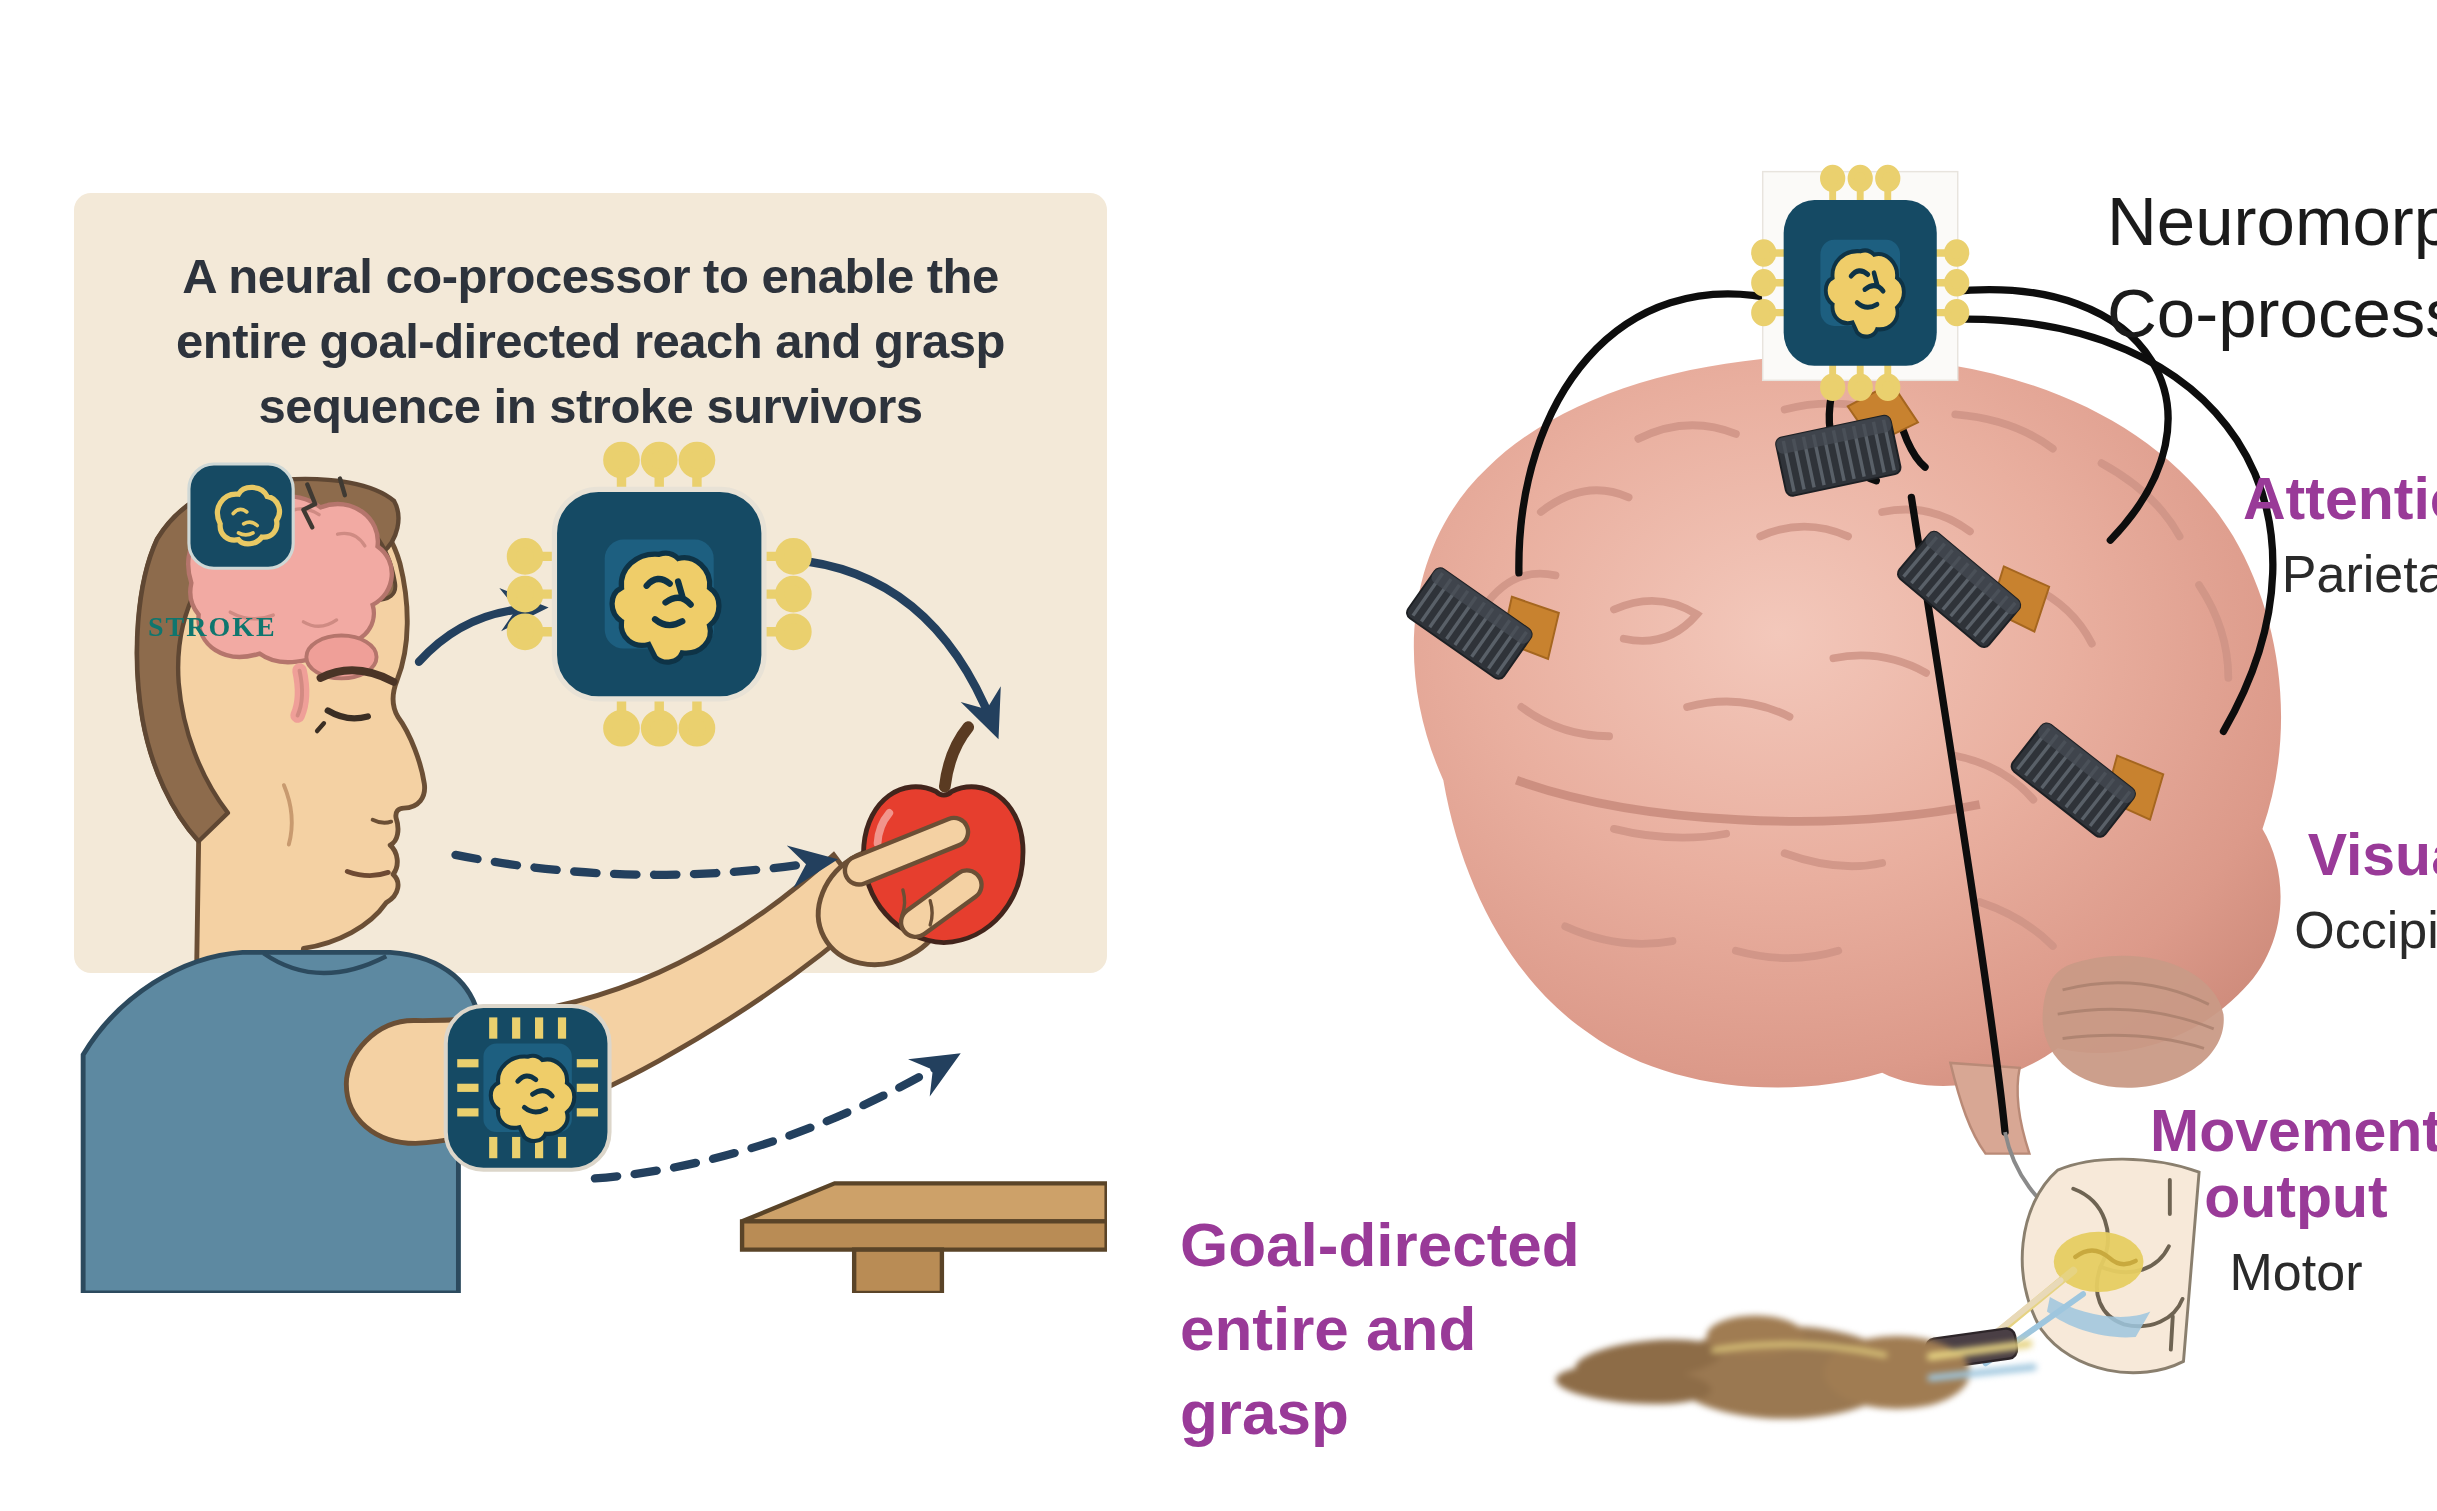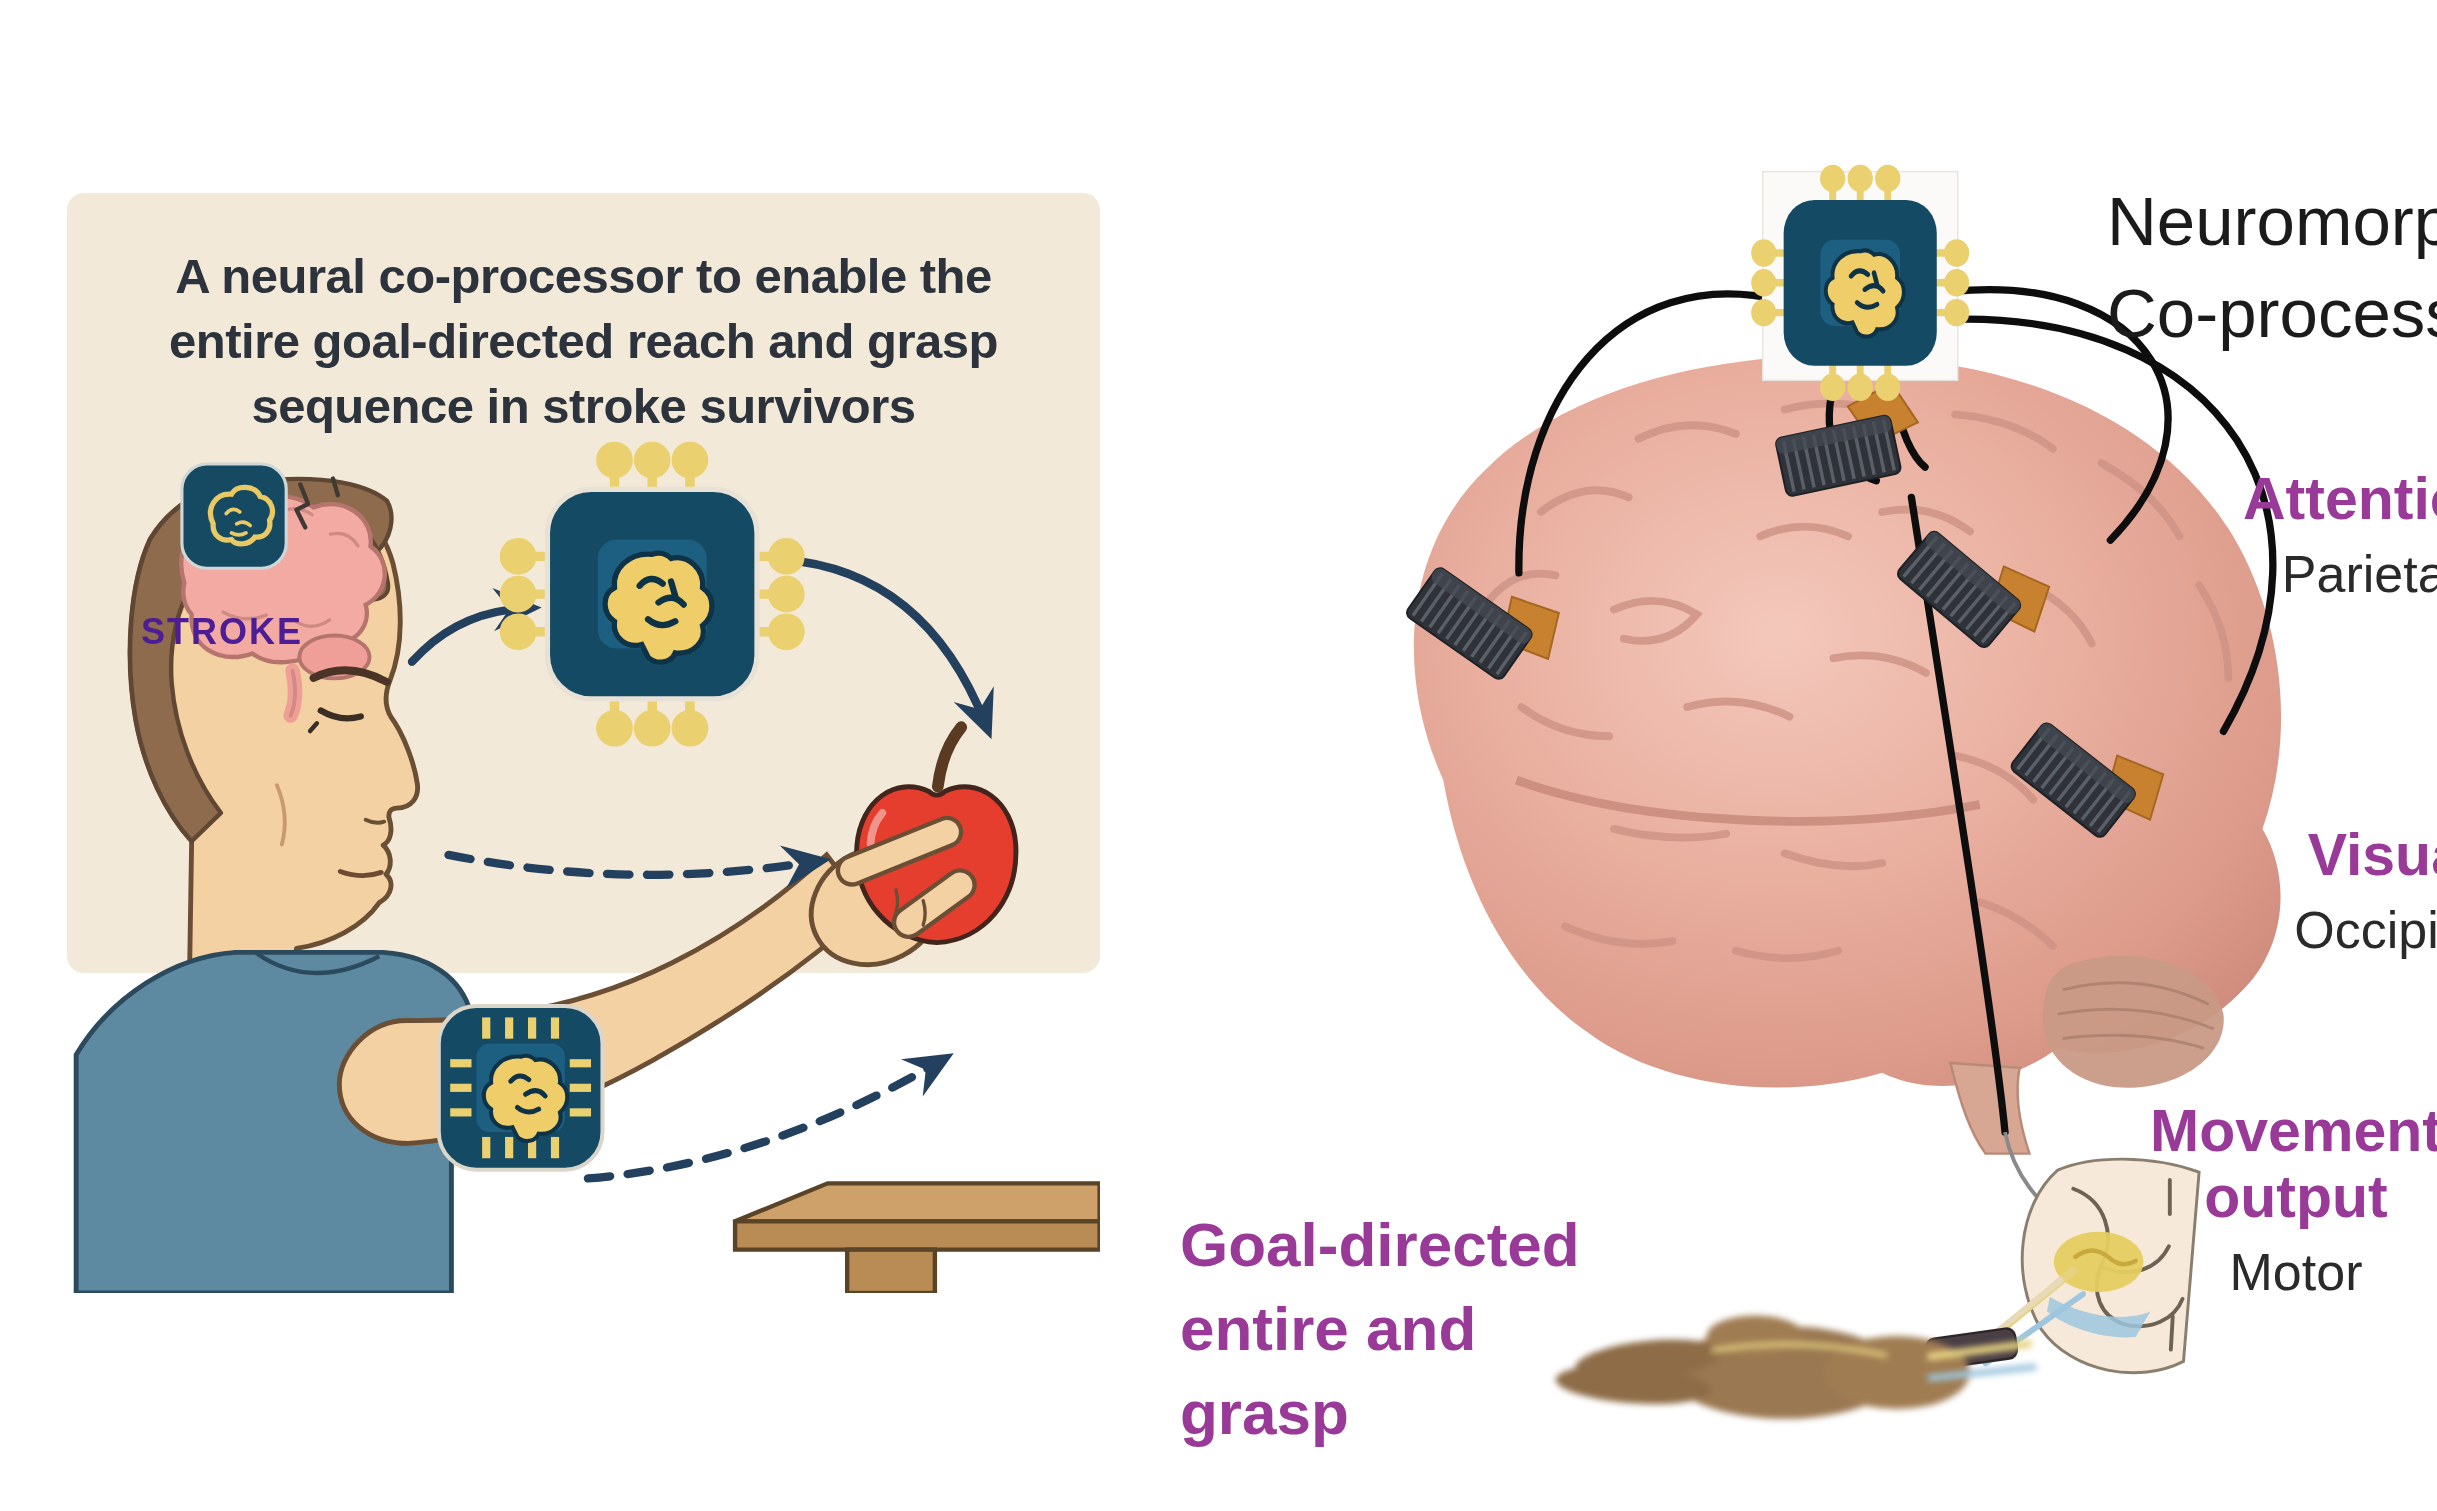--- a/index.html
+++ b/index.html
@@ -1,28 +1,28 @@
 <!DOCTYPE html>
 <html style="font-size:7.8px"><head>
 <meta charset="utf-8">
 <style>
   html,body{margin:0;padding:0;background:#ffffff;}
   body{width:2596px;height:1512px;overflow:hidden;
        font-family:"Liberation Sans", sans-serif;}
   .canvas{position:relative;width:2596px;height:1512px;background:#ffffff;}
 
   
-  .left-panel{position:absolute;left:67px;top:193px;width:1033px;height:780px;
+  .left-panel{position:absolute;left:74px;top:193px;width:1033px;height:780px;
               background:#f3e9d8;border-radius:17px;}
   .lp-title{position:absolute;left:24.4px;right:24.4px;top:51px;text-align:center;
             font-weight:700;font-size:49px;line-height:65px;color:#2d333c;
             letter-spacing:-0.5px;}
   .lp-art{position:absolute;left:0;top:0;width:1033px;height:1100px;}
-  .stroke-label{position:absolute;left:74px;top:418px;font-size:36px;font-weight:700;
-                color:#4c1d95;letter-spacing:2px;}
+  .stroke-label{position:absolute;left:74px;top:418px;font-size:28px;font-weight:700;
+                color:#0f766e;letter-spacing:2px;font-family:Liberation Serif, serif;}
 
   
   .right-art{position:absolute;left:1102px;top:0;width:1494px;height:1512px;}
   .r-title{position:absolute;left:2107px;top:176px;width:488px;font-size:69px;
            line-height:92px;color:#1b1b1b;font-weight:400;}
   .lbl{position:absolute;text-align:center;line-height:1.12;}
   .flabel{font-weight:700;font-size:59px;color:#993a98;}
   .rlabel{font-size:52px;color:#2a2a2a;margin-top:12.7px;}
   .lbl-decision{left:1216px;top:422px;width:234px;}
   .lbl-attention{left:2243px;top:466px;width:254px;}

